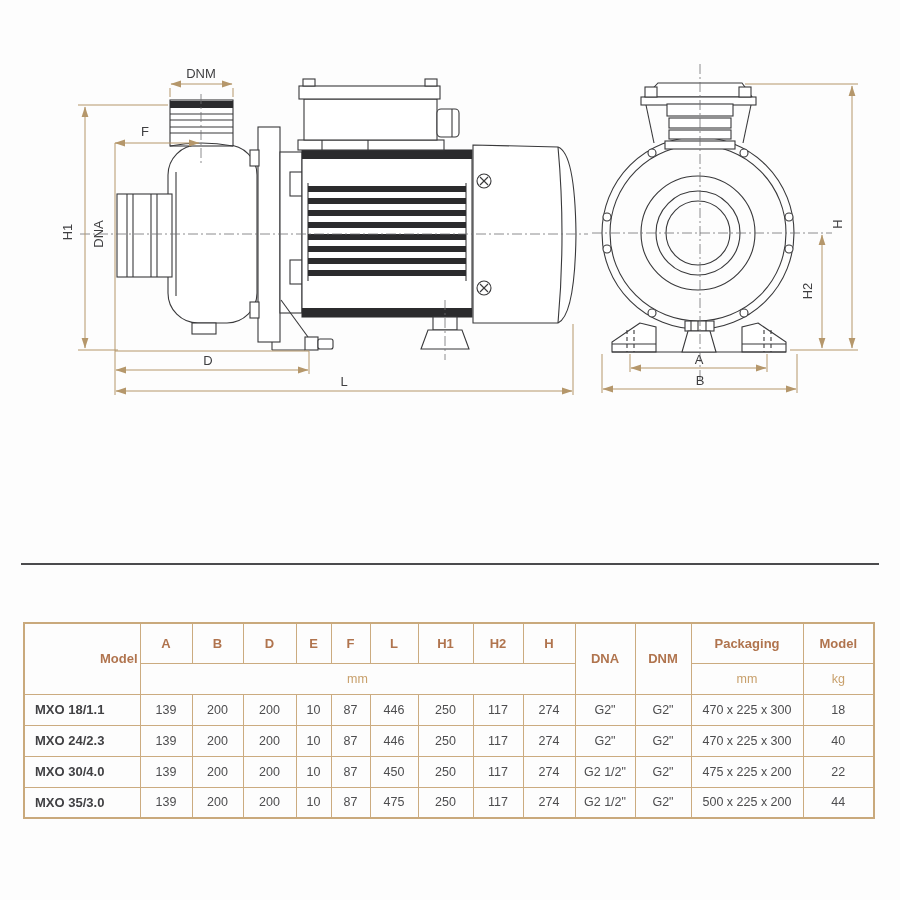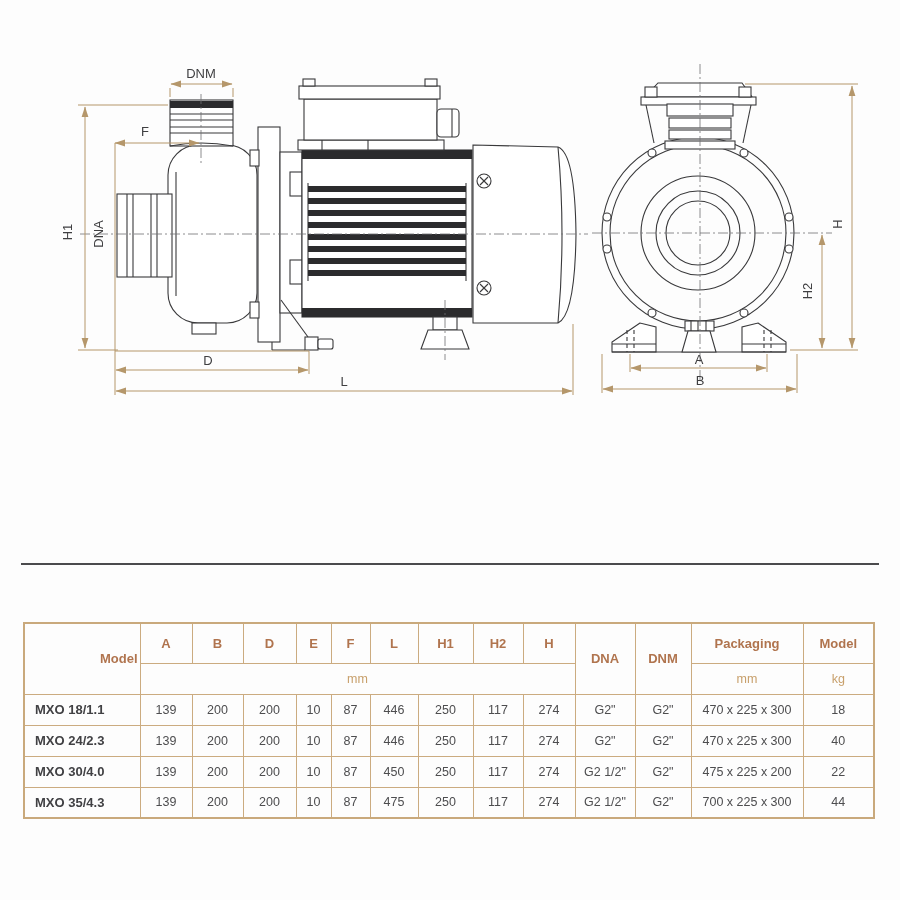--- a/index.html
+++ b/index.html
@@ -313,31 +313,31 @@
       <td>450</td>
       <td>250</td>
       <td>117</td>
       <td>274</td>
       <td>G2 1/2"</td>
       <td>G2"</td>
       <td>475 x 225 x 200</td>
       <td>22</td>
     </tr>
     <tr>
-      <td class="model">MXO 35/4.3</td>
+      <td class="model">MXO 35/3.0</td>
       <td>139</td>
       <td>200</td>
       <td>200</td>
       <td>10</td>
       <td>87</td>
       <td>475</td>
       <td>250</td>
       <td>117</td>
       <td>274</td>
       <td>G2 1/2"</td>
       <td>G2"</td>
-      <td>700 x 225 x 300</td>
+      <td>500 x 225 x 200</td>
       <td>44</td>
     </tr>
   </tbody>
     </table>
 
 </div>
 
 </body></html>

